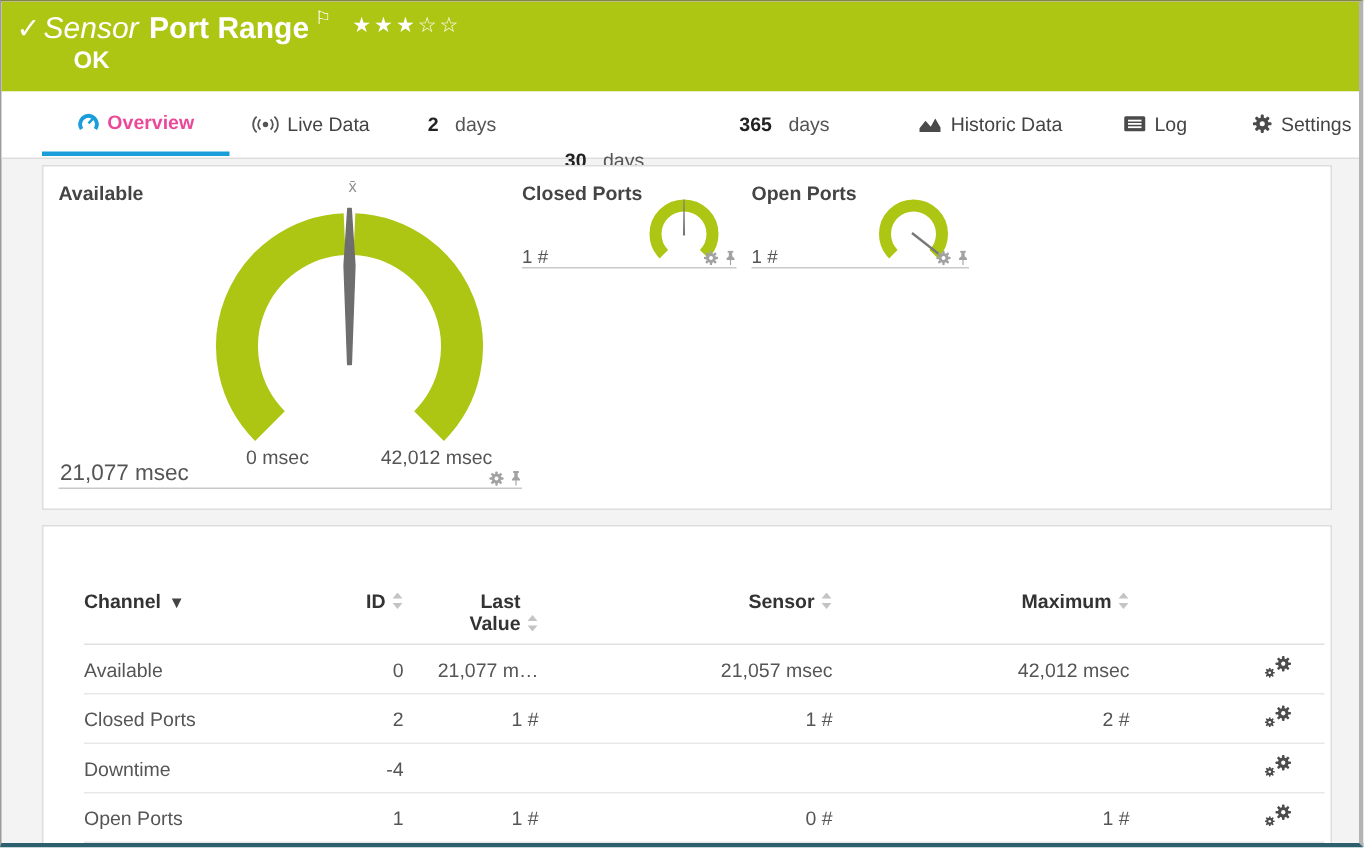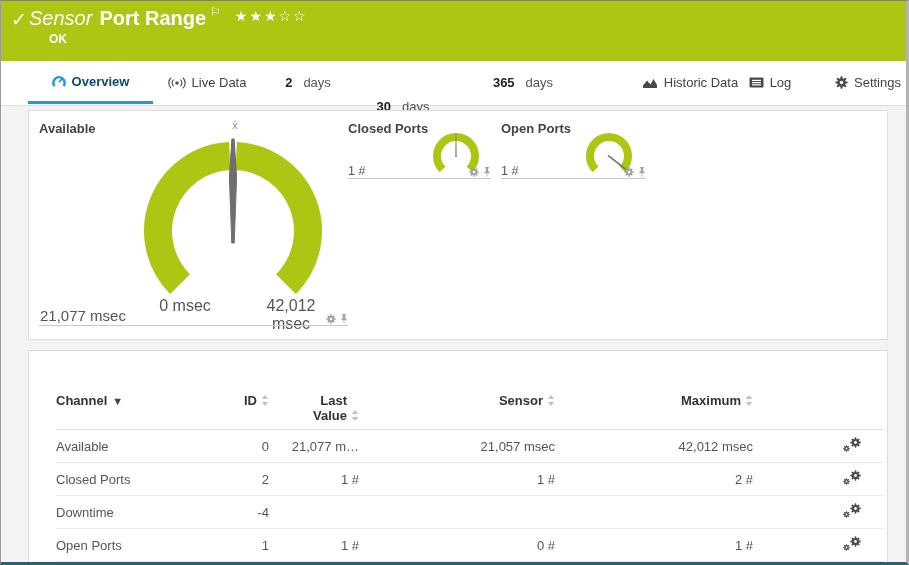--- a/index.html
+++ b/index.html
@@ -9,39 +9,39 @@
     border-right:3px solid #b4b4b4;border-bottom:3px solid #2e5f6e;
     background:#f3f3f3;overflow:hidden;}
   
   .topbar{position:relative;height:60px;background:#adc613;color:#fff;}
   .check{position:absolute;left:10px;top:7px;font-size:19px;font-weight:bold;}
   .title-line{position:absolute;left:28px;top:4px;font-size:20px;white-space:nowrap;}
   .kind{font-style:italic;font-weight:normal;}
   .sensor-name{font-weight:bold;margin-left:7px;margin-top:36px;}
   .flag{font-size:12px;vertical-align:9px;margin-left:4px;}
   .stars{font-size:14px;letter-spacing:2px;margin-left:14px;vertical-align:4px;}
-  .status-ok{position:absolute;left:48px;top:31px;font-size:12px;font-weight:bold;}
+  .status-ok{position:absolute;left:48px;top:31px;font-size:16px;font-weight:bold;}
   
   .tabs{position:relative;height:44px;background:#fff;border-bottom:1px solid #dedede;font-size:13px;color:#444;}
   .tab{position:absolute;top:0;height:43px;display:flex;align-items:center;justify-content:center;gap:6px;cursor:pointer;box-sizing:border-box;}
-  .tab.active{border-bottom:3px solid #1a9dd9;color:#0c4a6e;font-weight:bold;}
+  .tab.active{border-bottom:3px solid #1a9dd9;color:#ec4899;font-weight:bold;}
   .tab .num{font-weight:bold;color:#222;}
   .tab .word{color:#555;margin-left:5px;}
   .tab svg{flex:none;}
   
   .content{position:relative;height:457px;}
   .panel{position:absolute;left:27px;width:860px;background:#fff;border:1px solid #ddd;box-sizing:border-box;}
   .panel.gauges{top:4px;height:230px;}
   .panel.table-panel{top:244px;height:320px;}
   .abs{position:absolute;}
   .g-label{font-size:13px;font-weight:bold;color:#444;white-space:nowrap;}
   .g-value{font-size:12.5px;color:#555;white-space:nowrap;}
   .g-value.big{font-size:15px;}
   .g-underline{border-top:1px solid #c9c9c9;height:0;}
-  .g-minmax{font-size:16px;color:#555;text-align:center;}
+  .g-minmax{font-size:13px;color:#555;text-align:center;}
   .xbar{font-size:11px;color:#8f8f8f;text-align:center;}
   .g-icons{display:flex;align-items:center;justify-content:flex-end;gap:4px;}
   .g-icons svg{fill:#a2a2a2;}
   
   table.channels{border-collapse:collapse;table-layout:fixed;font-size:13px;color:#555;margin:40px 0 12px 27px;}
   .channels th{font-size:13px;font-weight:bold;color:#333;text-align:right;vertical-align:top;
     padding:2px 0 6px 0;border-bottom:1px solid #e0e0e0;line-height:15px;}
   .channels th.ch{text-align:left;}
   .channels td{height:32px;vertical-align:middle;border-bottom:1px solid #e8e8e8;text-align:right;padding:0;}
   .channels td.ch{text-align:left;}
@@ -107,21 +107,21 @@
         <span class="word">days</span>
     </div>
     <div class="tab" style="left:364px;width:76px;margin-top:24px;">
       <span class="num">30</span>
         <span class="word">days</span>
     </div>
     <div class="tab" style="left:480px;width:84px;">
       <span class="num">365</span>
         <span class="word">days</span>
     </div>
-    <div class="tab" style="left:620px;width:138px;">
+    <div class="tab" style="left:590px;width:138px;">
       <svg width="16" height="12" viewBox="0 0 16 12">
         <path d="M1 11 V8.5 L5 3.5 L8.5 7.5 L11.5 2 L15 8 V11 z" fill="#4a4a4a"></path>
       </svg>
       <span>Historic Data</span>
     </div>
     <div class="tab" style="left:827px;width:80px;">
       <svg width="13" height="13" viewBox="0 0 20 20" fill="#4a4a4a">
           <use href="#gear"></use>
         </svg>
       <span>Settings</span>

